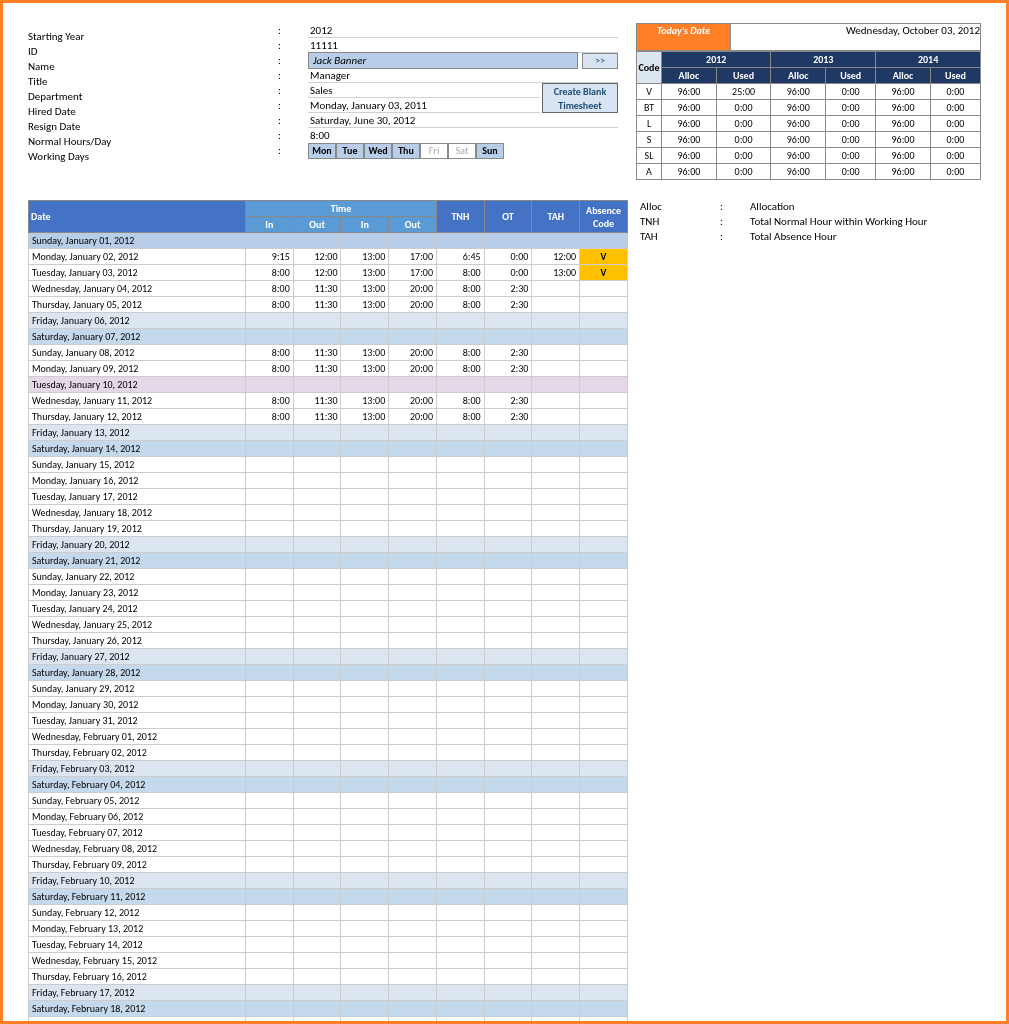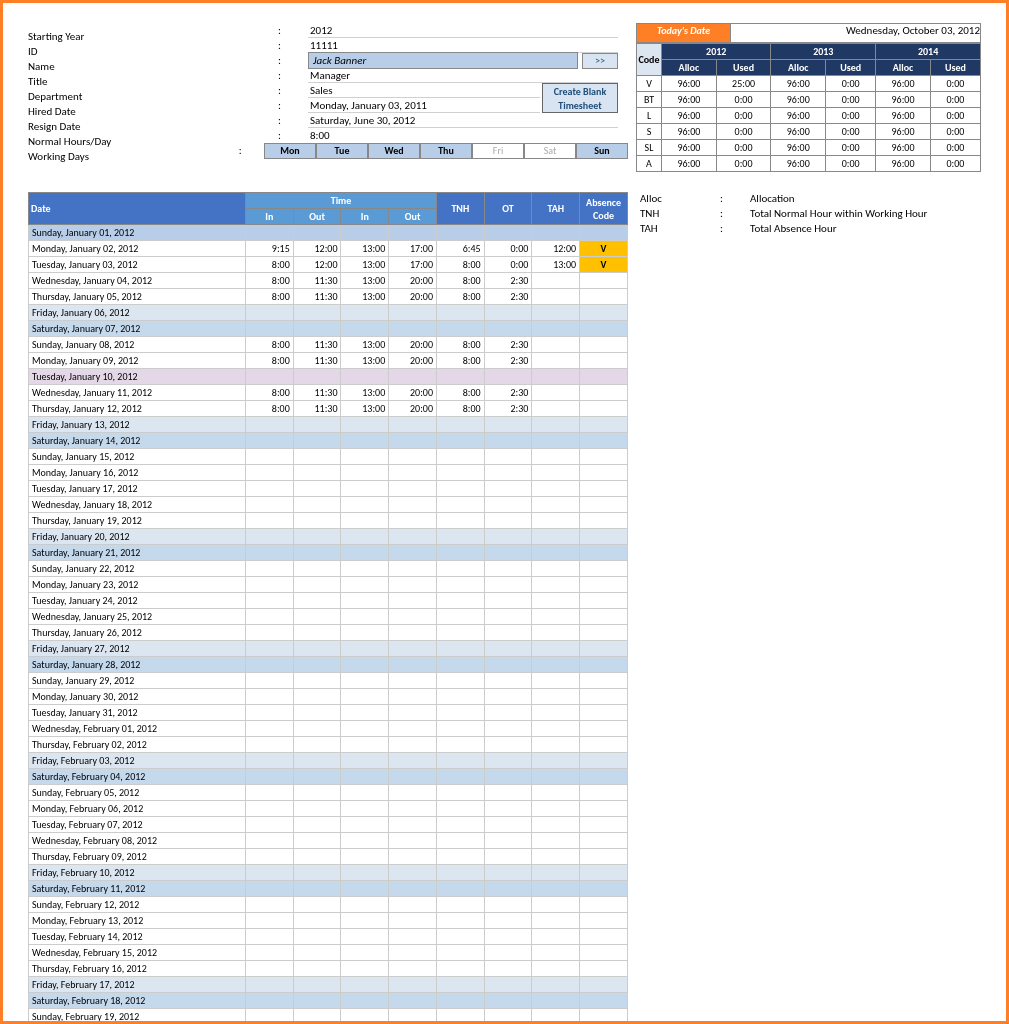--- a/index.html
+++ b/index.html
@@ -9,25 +9,25 @@
 .info-row{display:flex;align-items:center;height:15px;}
 .info-label{width:250px;margin-top:12px;}
 .info-colon{width:30px;}
 .info-value{width:310px;border-bottom:1px solid #d0d0d0;padding-left:2px;}
 .info-value.no-underline{border-bottom:none;}
 .name-row{display:flex;align-items:center;}
 .name-value{width:270px;background:#b8cde8;border:1px solid #888;padding:1px 4px;font-style:italic;}
 .btn-arrow{width:36px;height:16px;background:#d8e4f2;color:#1f4e79;border:1px solid #888;text-align:center;font-size:10px;line-height:14px;margin-left:4px;cursor:pointer;}
 .btn-create{width:76px;height:30px;background:#d8e4f2;color:#1f4e79;border:1px solid #666;text-align:center;font-size:10px;line-height:14px;font-weight:bold;cursor:pointer;padding-top:1px;}
 .days-row{display:flex;gap:0;}
-.day-btn{width:52px;height:16px;text-align:center;font-size:10px;line-height:14px;border:1px solid #888;cursor:pointer;}
+.day-btn{width:28px;height:16px;text-align:center;font-size:10px;line-height:14px;border:1px solid #888;cursor:pointer;}
 .day-on{background:#b8cde8;font-weight:bold;}
 .day-off{background:#fff;color:#aaa;}
 .alloc-block{width:345px;}
-.today-row{display:flex;height:20px;}
+.today-row{display:flex;height:28px;}
 .today-label{width:95px;background:#ff7f27;color:#fff;border:1px solid #888;text-align:center;font-size:10px;font-style:italic;font-weight:bold;line-height:14px;}
 .today-value{flex:1;border:1px solid #888;border-left:0;text-align:right;line-height:14px;}
 .alloc-table{border-collapse:collapse;width:100%;margin-top:0;}
 .alloc-table th,.alloc-table td{border:1px solid #888;text-align:center;font-size:10px;padding:1px 0;}
 .alloc-head-dark{background:#1f3864;color:#fff;}
 .alloc-head-code{background:#dce6f1;font-weight:bold;}
 .timesheet-wrap{display:flex;gap:12px;}
 .timesheet-table{border-collapse:collapse;width:600px;}
 .timesheet-table th{background:#4472c4;color:#fff;border:1px solid #888;font-size:10px;padding:1px 2px;}
 .ts-head-light{background:#5b9bd5!important;margin-left:8px;}

